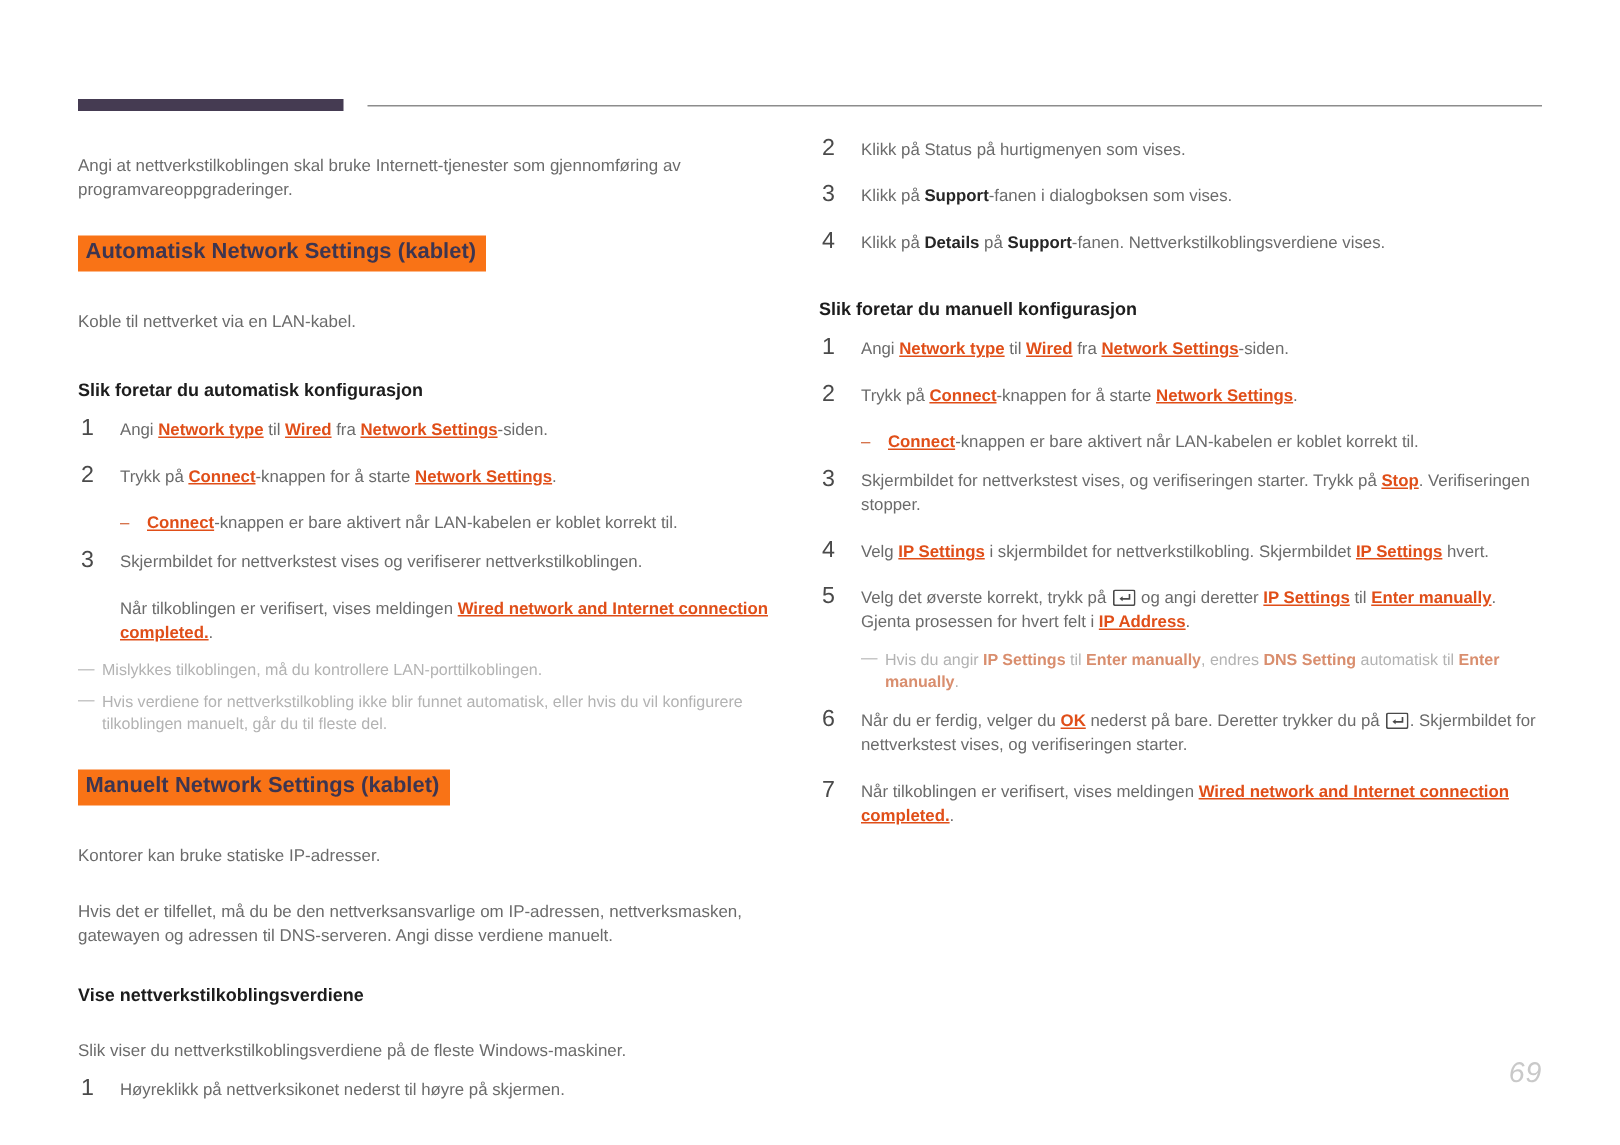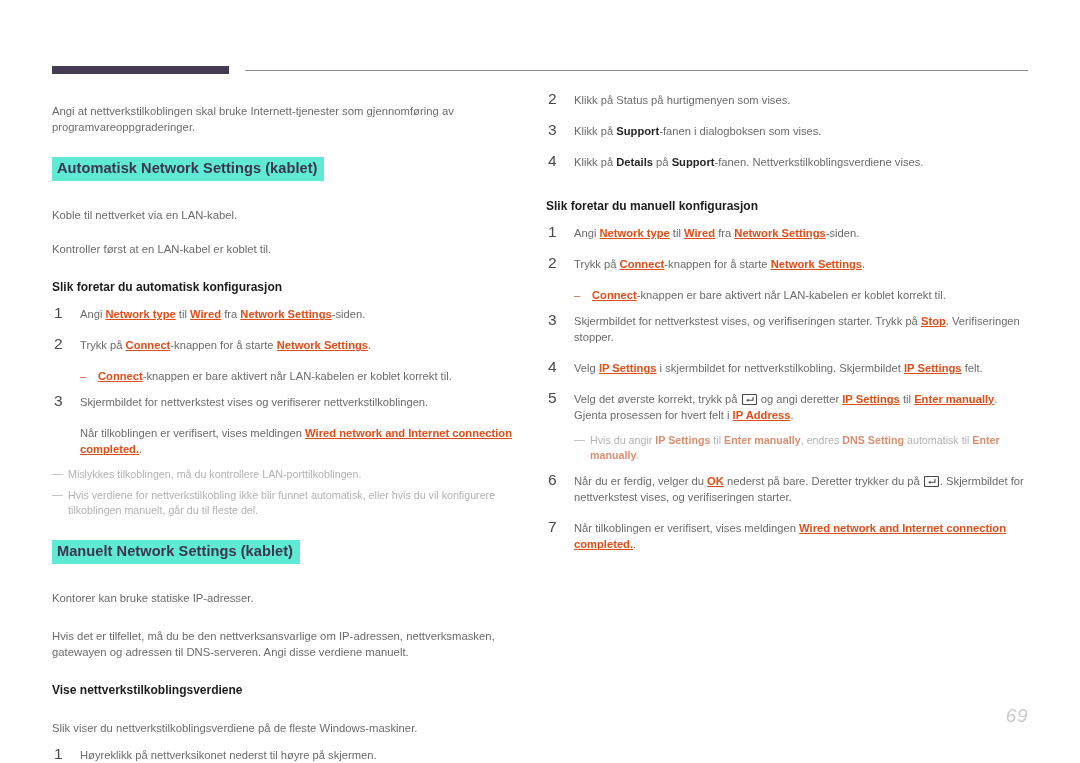--- a/index.html
+++ b/index.html
@@ -59,21 +59,21 @@
 
   .gap-xs { height: 6px; }
   .gap-s  { height: 10px; }
   .gap-m  { height: 15px; }
   .gap-l  { height: 22px; }
   .gap-xl { height: 28px; }
 
   
   .section-head {
     display: inline-block;
-    background: #5eead4;
+    background: #f97316;
     color: #3d3550;
     font-size: 14.6px;
     font-weight: bold;
     padding: 3px 7px 4px 5px;
     line-height: 17px;
     letter-spacing: 0.05px;
   }
 
   
   .sub-head {
@@ -174,21 +174,20 @@
   <div class="gap-l"></div>
 
   <div>
     <span class="section-head">Automatisk Network Settings (kablet)</span>
   </div>
 
   <div class="gap-m"></div>
 
   <p class="para">Koble til nettverket via en LAN-kabel.</p>
   <div class="gap-xs"></div>
-  <p class="para">Kontroller først at en LAN-kabel er koblet til.</p>
 
   <div class="gap-l"></div>
 
   <div class="sub-head">Slik foretar du automatisk konfigurasjon</div>
 
   <div class="gap-s"></div>
 
   <div class="step">
     <span class="num">1</span>
     <span>Angi </span><span class="orange">Network type</span><span> til </span><span class="orange">Wired</span><span> fra </span><span class="orange">Network Settings</span><span>-siden.</span>
@@ -314,21 +313,21 @@
 
   <div class="step">
     <span class="num">3</span>
     <span>Skjermbildet for nettverkstest vises, og verifiseringen starter. Trykk på </span><span class="orange">Stop</span><span>. Verifiseringen stopper.</span>
   </div>
 
   <div class="gap-m"></div>
 
   <div class="step">
     <span class="num">4</span>
-    <span>Velg </span><span class="orange">IP Settings</span><span> i skjermbildet for nettverkstilkobling. Skjermbildet </span><span class="orange">IP Settings</span><span> felt.</span>
+    <span>Velg </span><span class="orange">IP Settings</span><span> i skjermbildet for nettverkstilkobling. Skjermbildet </span><span class="orange">IP Settings</span><span> hvert.</span>
   </div>
 
   <div class="gap-m"></div>
 
   <div class="step">
     <span class="num">5</span>
     <span>Velg det øverste korrekt, trykk på </span><span class="enter-icon"><svg viewBox="0 0 15 11" width="15" height="11">
           <rect x="0.5" y="0.5" width="14" height="10" rx="1" fill="none" stroke="#4a4a4a" stroke-width="1.1"></rect>
           <path d="M11 3 L11 6.2 L5.6 6.2" fill="none" stroke="#4a4a4a" stroke-width="1.1"></path>
           <path d="M6.4 4.5 L4.3 6.2 L6.4 7.9 Z" fill="#4a4a4a"></path>

